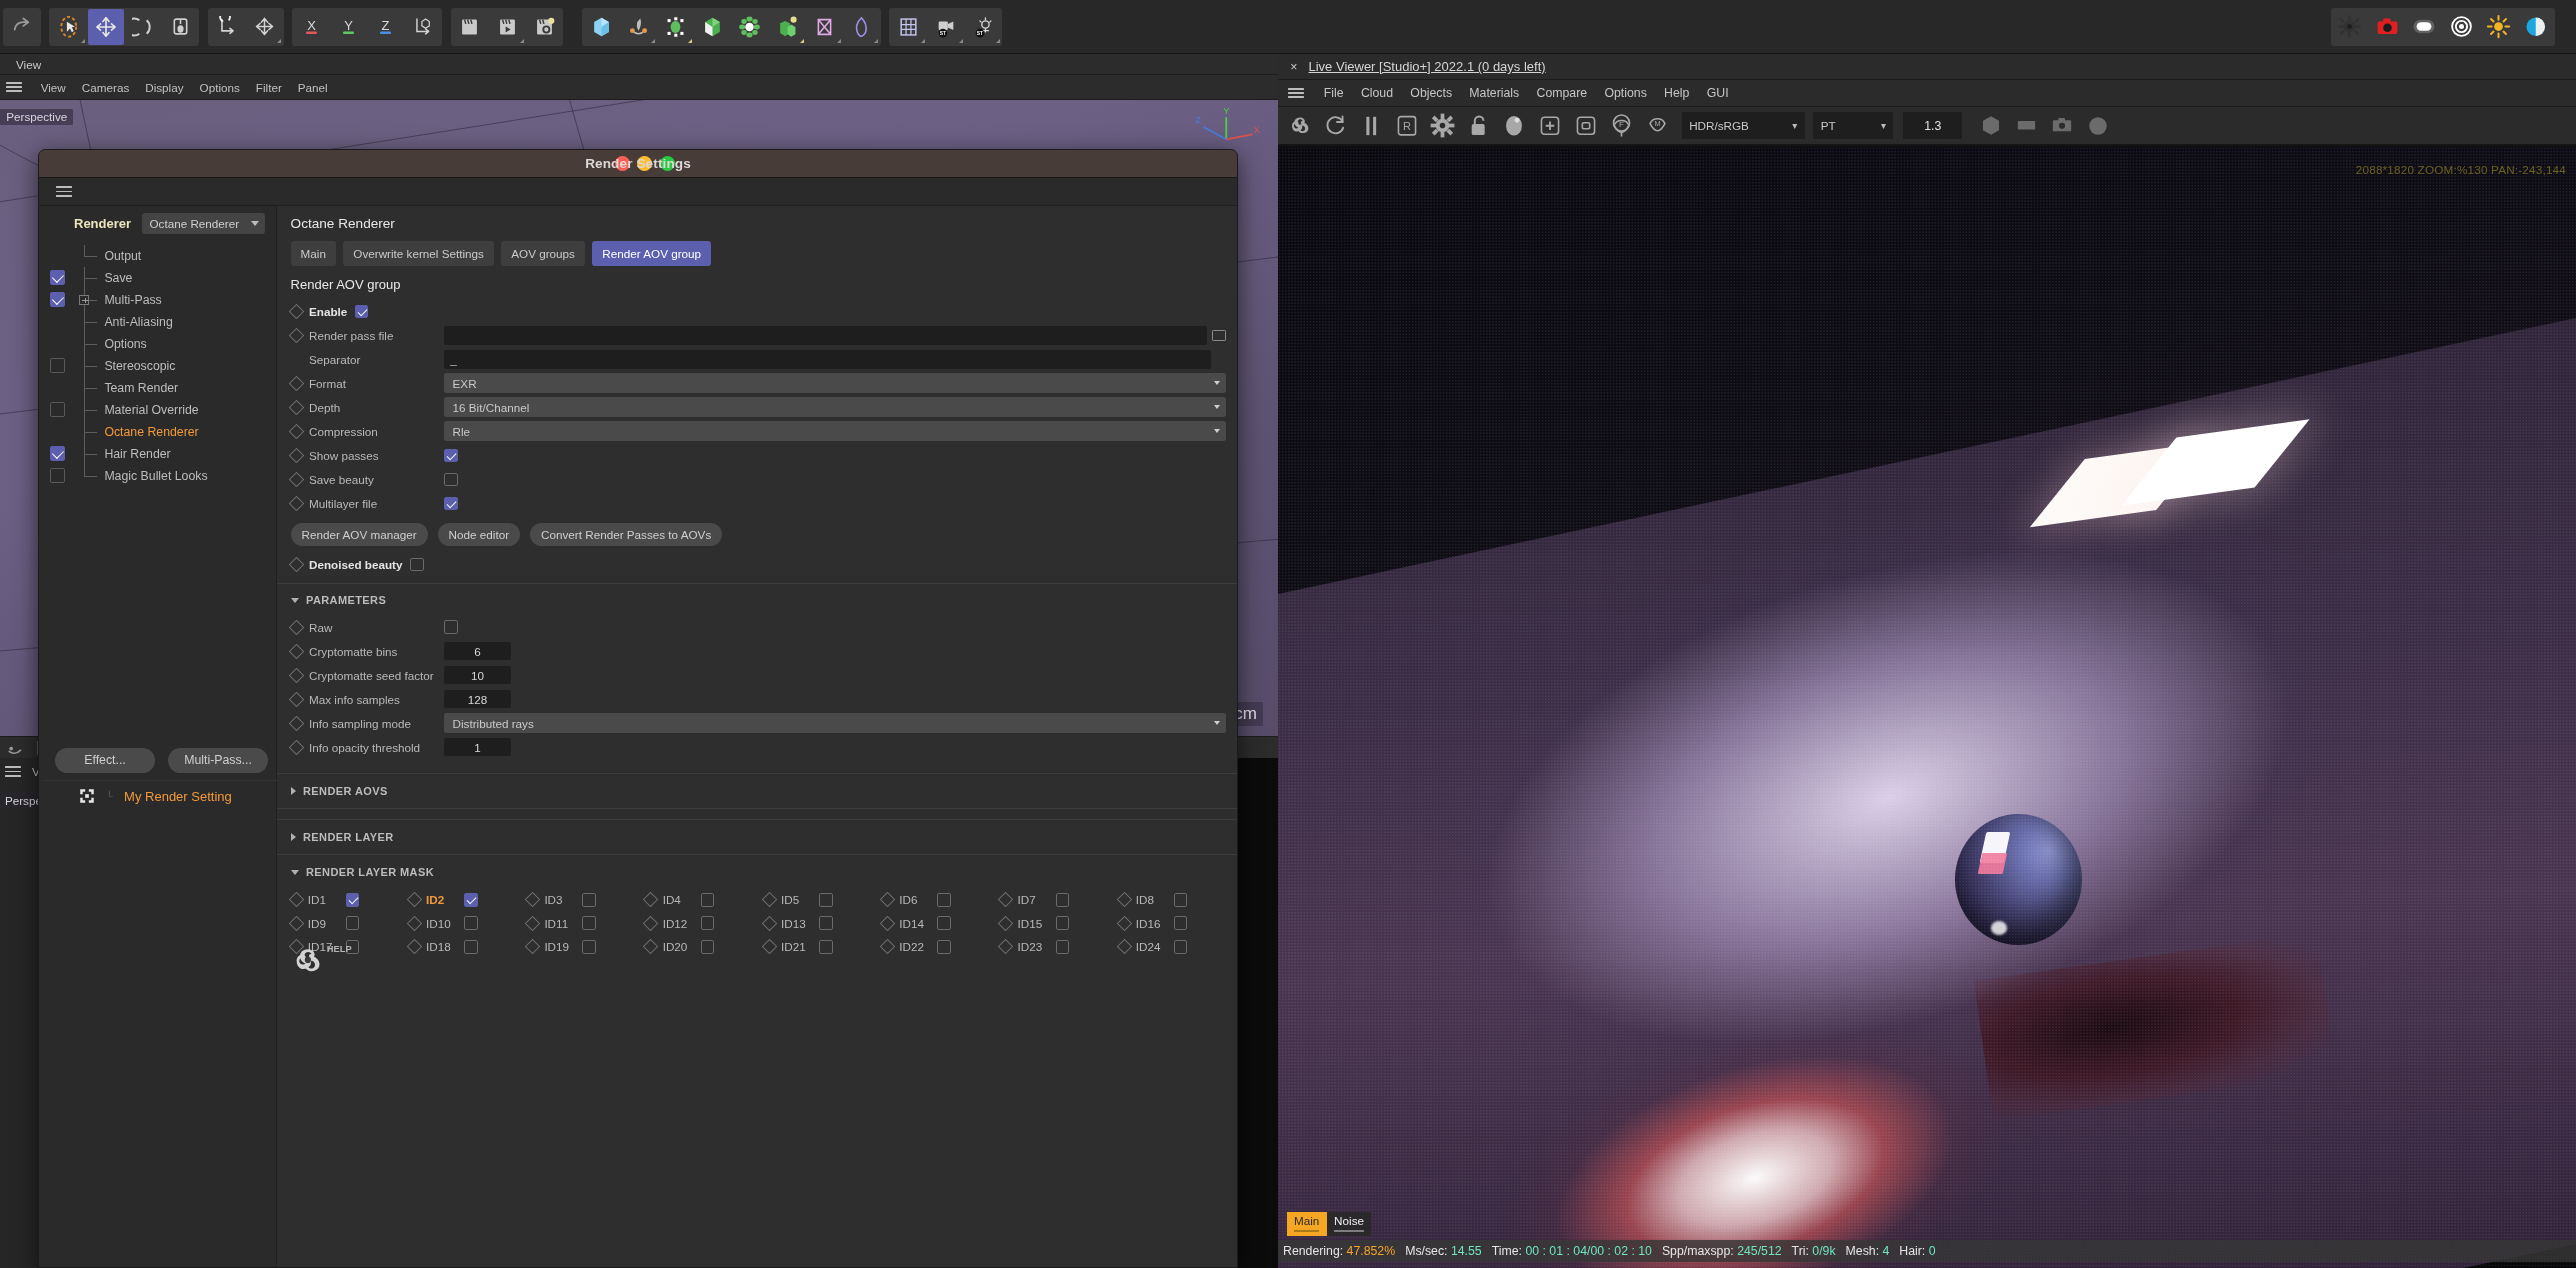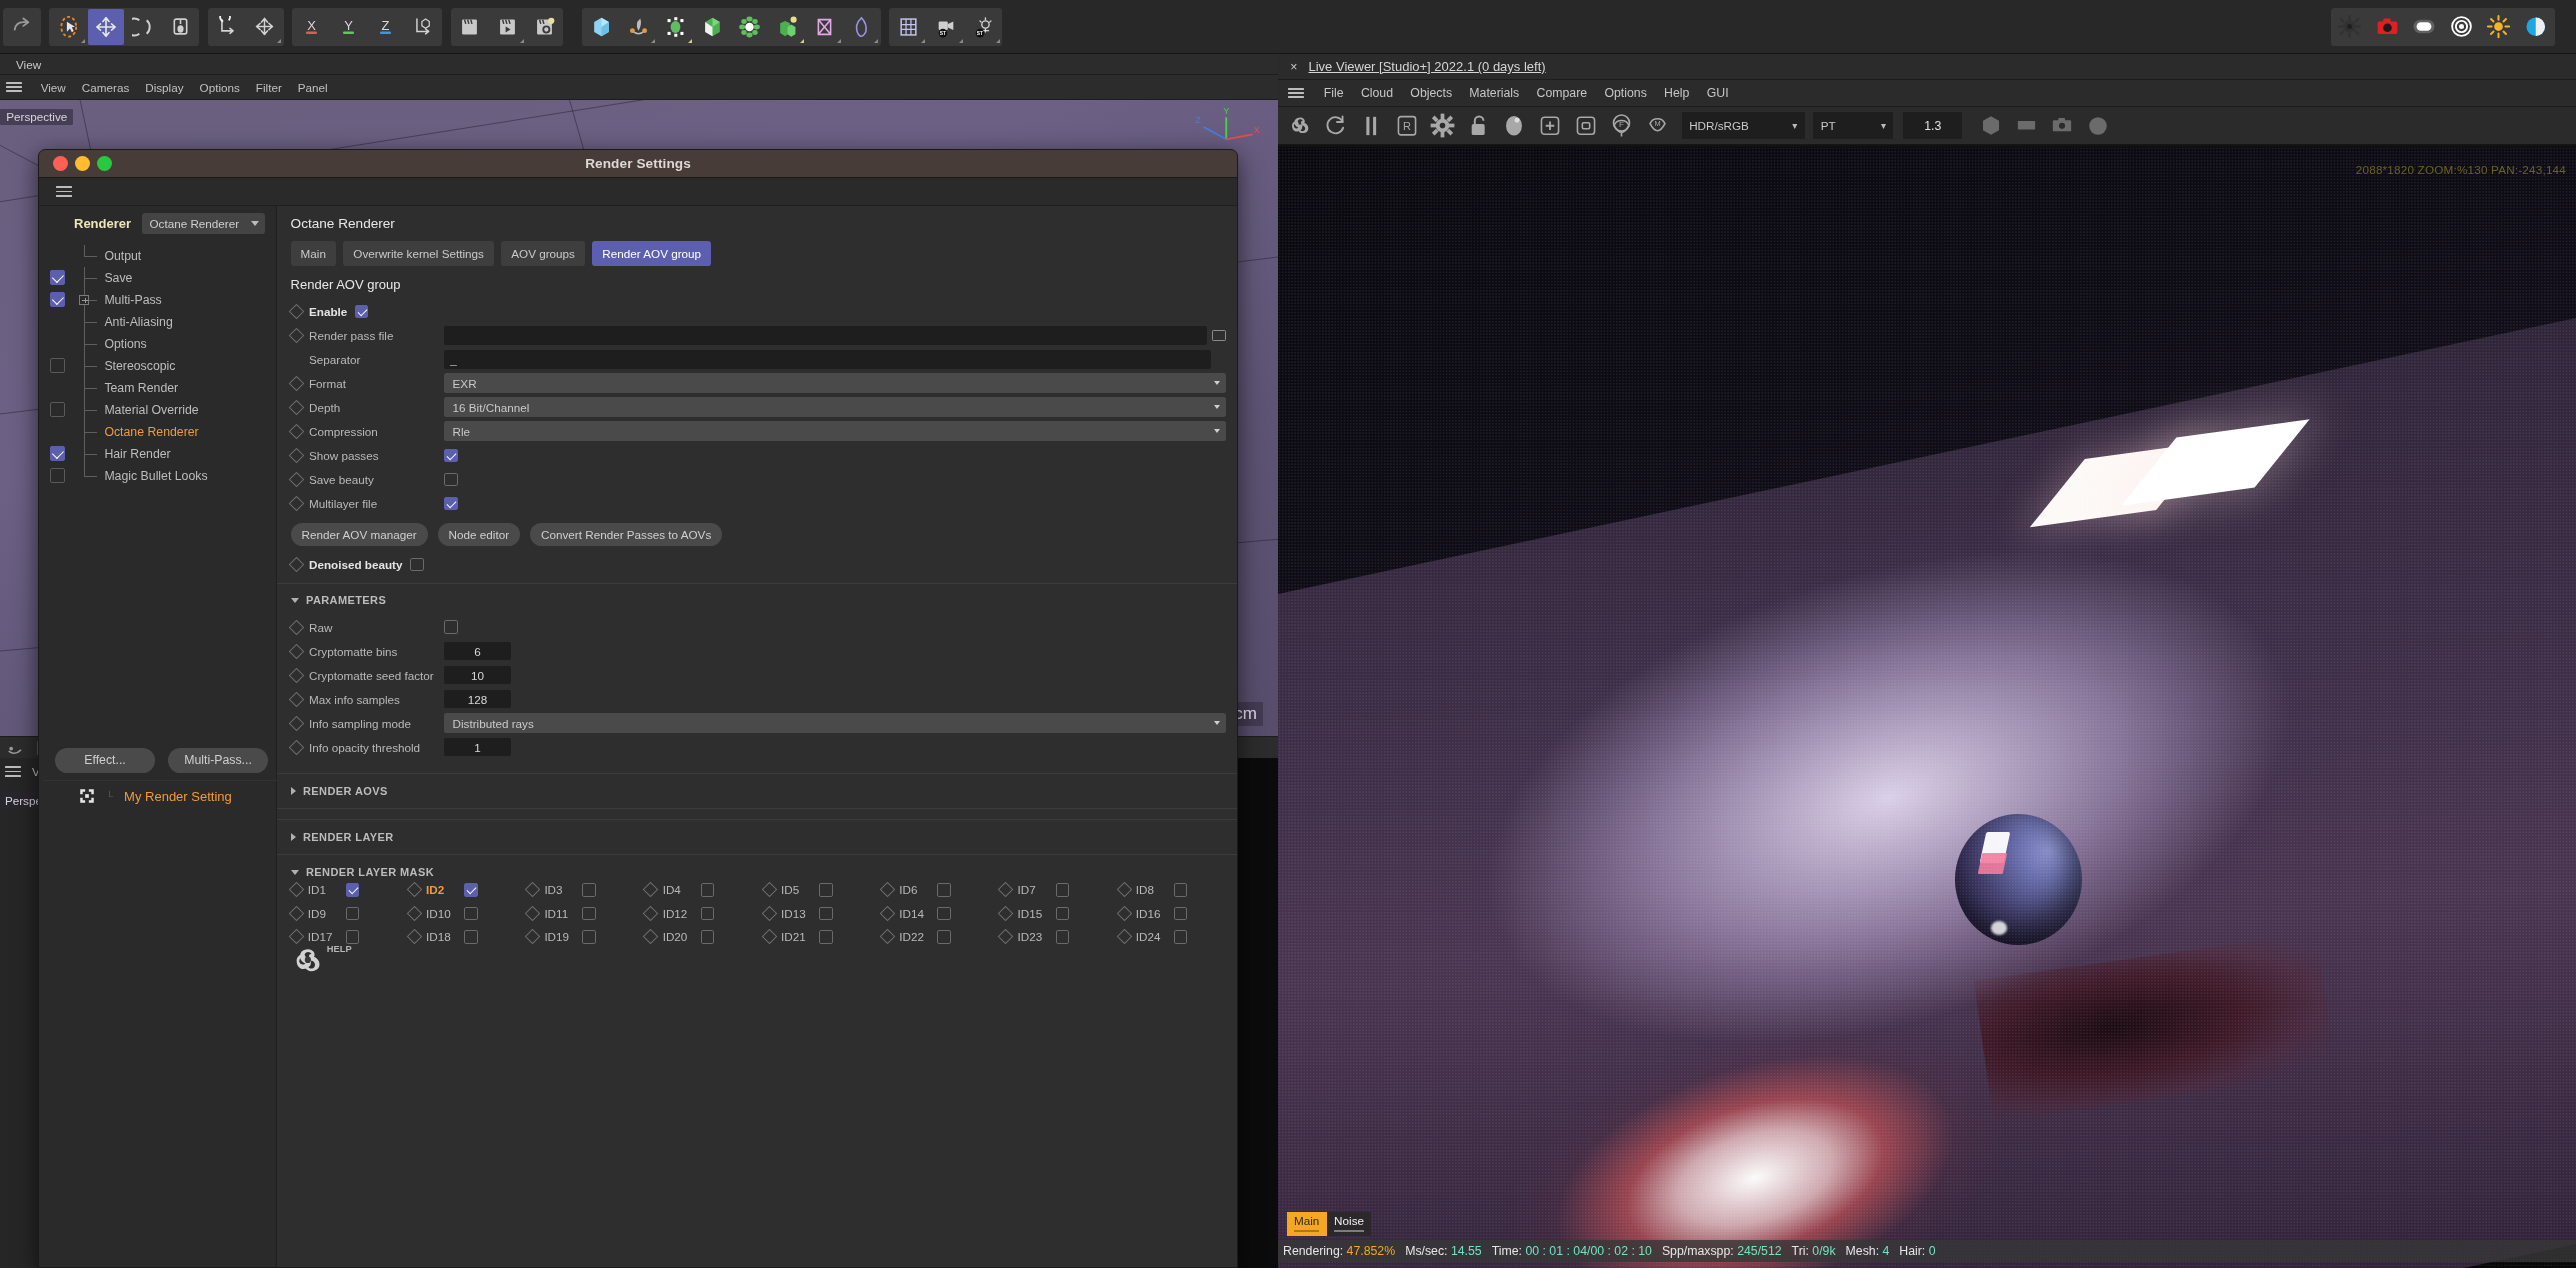--- a/index.html
+++ b/index.html
@@ -87,20 +87,21 @@
   .rs-dialog {
     position: absolute; left: 38px; top: 149px; width: 1200px; height: 1119px;
     background: #2a2a2a; border-radius: 7.4px 7.4px 0 0;
     box-shadow: 0 6.2px 25px rgba(0,0,0,.6);
     border: 0.6px solid #1a1a1a;
     overflow: hidden;
   }
   .rs-titlebar {
     height: 28px; background: #473c37; display:flex; align-items:center; position:relative;
     border-bottom: 0.6px solid #191919;
+    justify-content: center;
   }
   .traffic { display:flex; gap: 7.4px; margin-left: 13.6px; }
   .dot { width: 15px; height: 15px; border-radius: 50%; }
   .dot.r { background:#ff5f57;} .dot.y{background:#febc2e;} .dot.g{background:#28c840;}
   .rs-title {
     position:absolute; left:0; right:0; text-align:center; color:#ddd9d6; font-size: 13.6px; font-weight: bold;
     letter-spacing:0.1px;
   }
   .rs-menubar { height: 28px; background:#2a2a2a; display:flex; align-items:center; padding-left:17.3px; border-bottom:0.6px solid #1f1f1f;}
 
@@ -166,21 +167,21 @@
   .btnrow { display:flex; gap: 10px; padding-left: 13.6px; margin: 7.4px 0 6.2px 0;}
   .rbtn { height: 23.5px; padding: 0 11px; background:#4a4a4a; border-radius:11.7px; color:#cfcfcf; font-size:11.7px; display:flex; align-items:center;}
 
   .divider { height:0.6px; background:#3c3c3c; margin: 6.2px 0 6.2px 0;}
   .collapse { display:flex; align-items:center; gap: 7.4px; padding-left: 13.6px; height: 22px; color:#bcbcbc; font-size: 11px; font-weight:bold; letter-spacing: 0.4px;}
   .chev { width: 0;height:0; }
   .chev.down { border-left:4.3px solid transparent;border-right:4.3px solid transparent;border-top:5px solid #b0b0b0;}
   .chev.right { border-top:4.3px solid transparent;border-bottom:4.3px solid transparent;border-left:5px solid #b0b0b0;}
 
   .idgrid { padding-left: 13.6px; }
-  .idrow { display:flex; align-items:flex-start; height: 23.5px; }
+  .idrow { display:flex; align-items:flex-end; height: 23.5px; }
   .idcell { display:flex; align-items:center; width: 136px; }
   .idcell .dia { margin-right: 6.2px; }
   .idlbl { color:#b9b9b9; font-size:11.7px; width: 38px; }
   .idlbl.hl { color:#f29a3a; font-weight:bold;}
 
   .help-blk { position:absolute; left: 13.6px; bottom: 74px; display:flex; align-items:flex-start;}
   .help-txt { color:#b5b5b5; font-size: 9.3px; font-weight:bold; margin-left:1.2px; margin-top:1.2px;}
 
   
   .lv {

